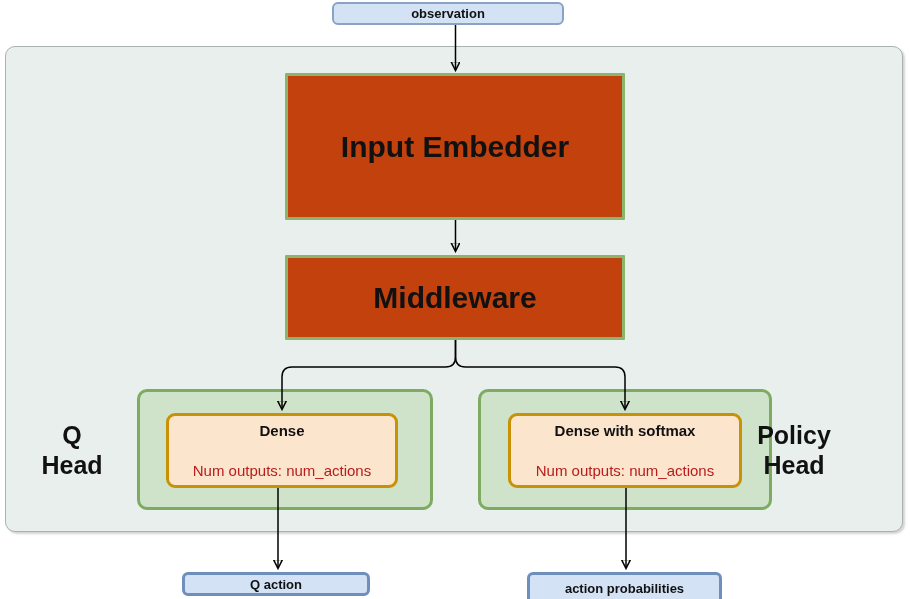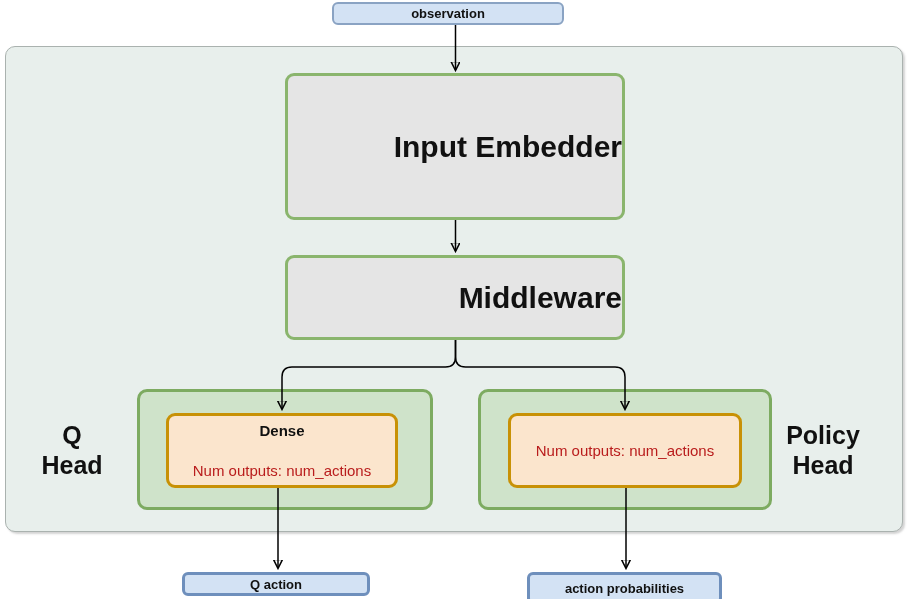--- a/index.html
+++ b/index.html
@@ -21,26 +21,26 @@
     left: 5px; top: 46px;
     width: 896px; height: 484px;
     background: #e8efec;
     border: 1.5px solid #aab2af;
     border-radius: 10px;
     box-shadow: 2px 2px 2px rgba(160,160,160,0.45);
   }
   
   .green-box {
     position: absolute;
-    background: #e5e5e5;
+    background: #c2410c;
     border: 3px solid #8ab56d;
-    border-radius: 9px;
+    border-radius: 1px;
     display: flex;
     align-items: center;
-    justify-content: flex-end;
+    justify-content: center;
     box-sizing: border-box;
   }
   .green-box .big-label {
     font-size: 30px;
     font-weight: bold;
     color: #111111;
   }
   .box-input-embedder { left: 285px; top: 73px; width: 340px; height: 147px; }
   .box-middleware   { left: 285px; top: 255px; width: 340px; height: 85px; }
   
@@ -75,21 +75,21 @@
   .side-label {
     position: absolute;
     width: 110px;
     text-align: center;
     font-size: 25px;
     font-weight: bold;
     line-height: 30px;
     color: #111111;
   }
   .side-label.q      { left: 17px;  top: 420px; }
-  .side-label.policy { left: 768px; top: 420px; }
+  .side-label.policy { left: 739px; top: 420px; }
   
   .blue-box {
     position: absolute;
     background: #d3e2f4;
     border-radius: 6px;
     display: flex;
     align-items: center;
     justify-content: center;
     font-weight: bold;
     color: #111111;
@@ -148,20 +148,21 @@
     <span class="block-title">Dense</span>
     <span class="block-detail">Num outputs: num_actions</span>
   </div>
   <div class="side-label q">
     <div>Q</div>
     <div>Head</div>
   </div>
 
   <div class="head-container policy"></div>
   <div class="orange-box policy">
+    <span class="block-title">Dense with softmax</span>
     <span class="block-detail">Num outputs: num_actions</span>
   </div>
   <div class="side-label policy">
     <div>Policy</div>
     <div>Head</div>
   </div>
 
   <div class="blue-box q-values">
     <span>Q action</span>
   </div>

